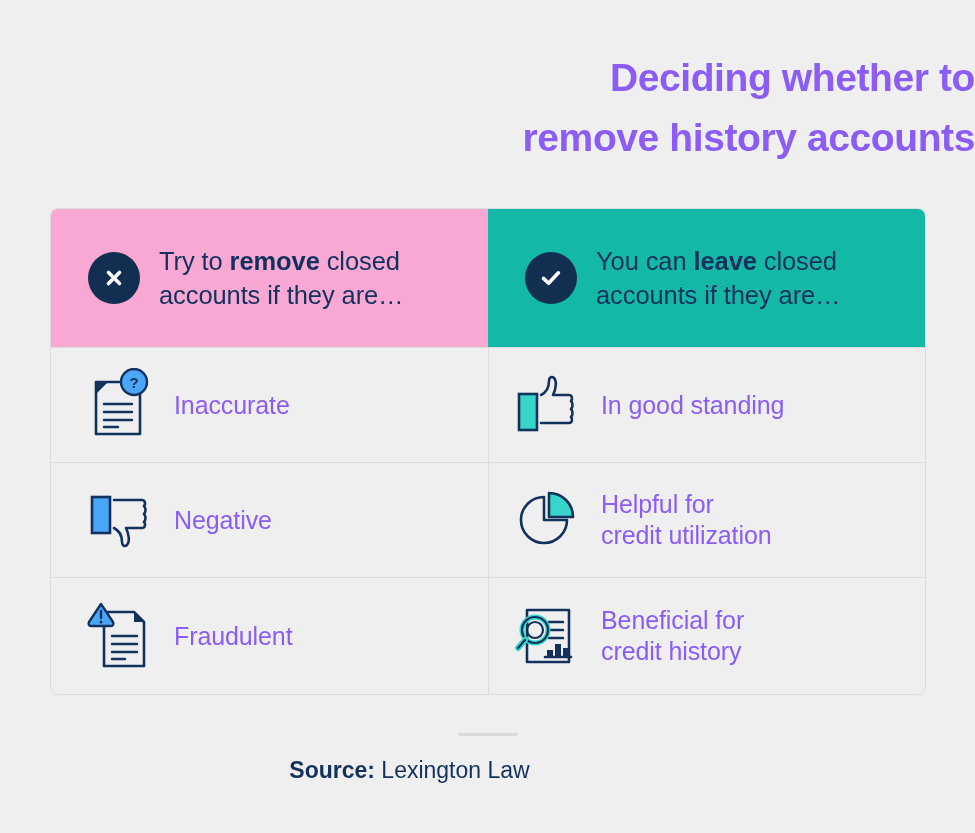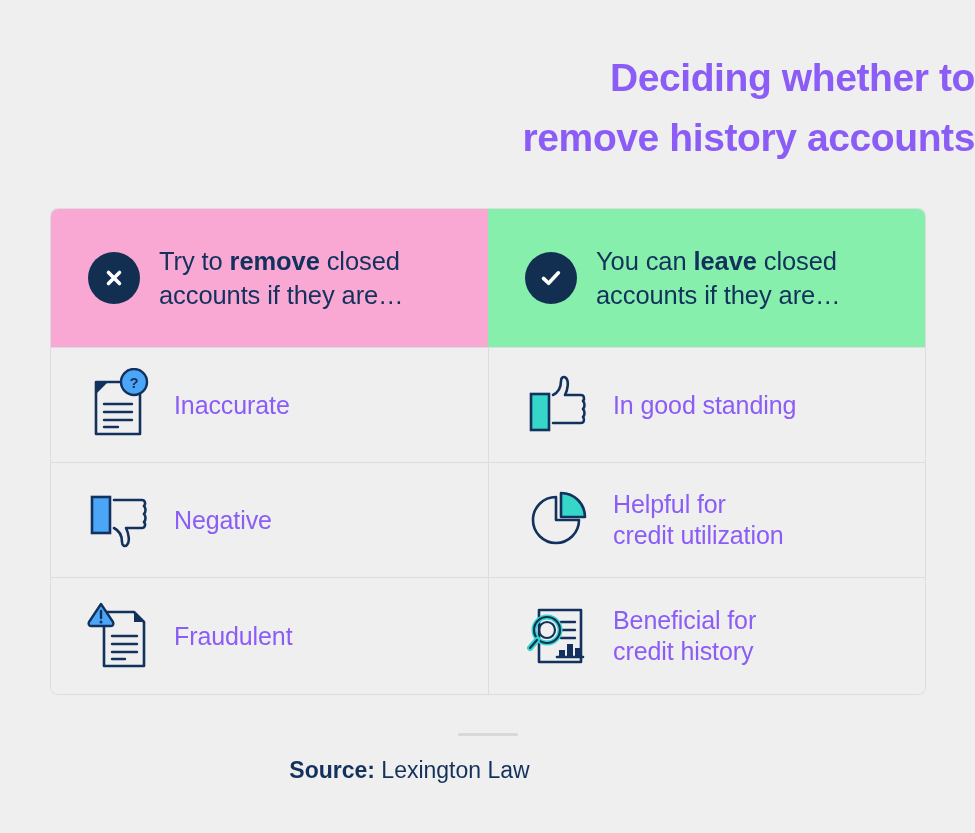--- a/index.html
+++ b/index.html
@@ -51,21 +51,21 @@
     box-shadow: 0 0 0 1px #dcdddf;
   }
 
   .hcell {
     display: flex;
     align-items: center;
     padding-left: 37px;
     box-sizing: border-box;
   }
   .hcell.remove { background: #f9a8d4; }
-  .hcell.leave  { background: #86efac; }
+  .hcell.leave  { background: #14b8a6; }
 
   .badge {
     width: 52px;
     height: 52px;
     border-radius: 50%;
     background: #122f52;
     flex: 0 0 52px;
     display: flex;
     align-items: center;
     justify-content: center;
@@ -83,21 +83,21 @@
   .bcell {
     display: flex;
     align-items: center;
     padding-left: 33px;
     box-sizing: border-box;
     background: #efefef;
     border-top: 1px solid #dcdddf;
   }
   .bcell.col-right {
     border-left: 1px solid #dcdddf;
-    padding-left: 34px;
+    padding-left: 22px;
   }
 
   .icon-wrap {
     flex: 0 0 auto;
     width: 78px;
     display: flex;
     align-items: center;
     justify-content: flex-start;
     margin-right: 12px;
   }

